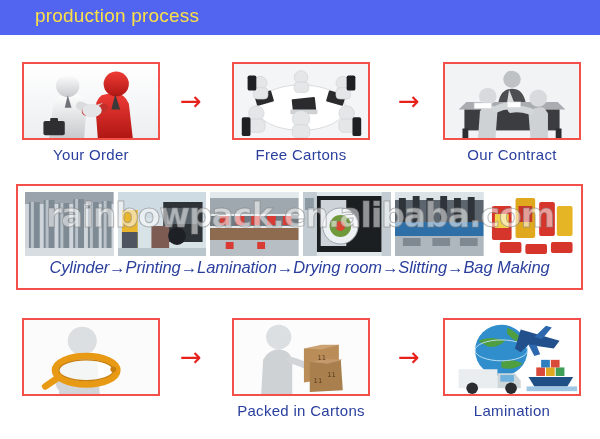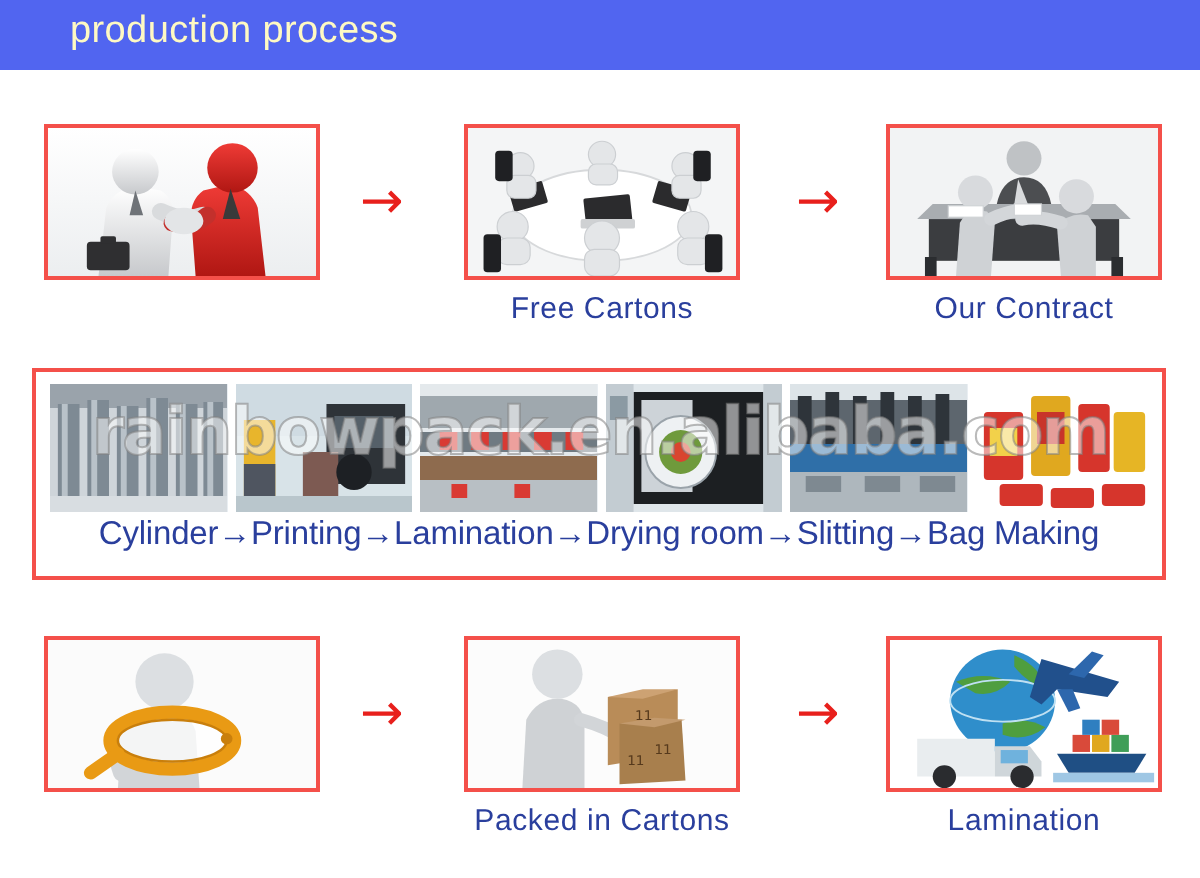--- a/index.html
+++ b/index.html
@@ -19,21 +19,21 @@
   #header-banner {
     position: absolute;
     left: 0; top: 0;
     width: 600px; height: 35px;
     background: #5165f0;
   }
   #header-title {
     position: absolute;
     left: 35px; top: 5px;
     font-size: 19px;
-    color: #fef9c3;
+    color: #fde047;
     letter-spacing: .2px;
     white-space: nowrap;
   }
 
   
   .step {
     position: absolute;
     text-align: center;
   }
   .thumb {
@@ -105,20 +105,21 @@
   }
   #filmstrip-caption {
     position: absolute;
     left: 0; right: 0;
     top: 72px;
     text-align: center;
     font-size: 16.5px;
     color: #2a3f9d;
     white-space: nowrap;
     letter-spacing: -.1px;
+    font-style: italic;
   }
 
   
   #watermark {
     position: absolute;
     left: 0; right: 0;
     top: 196px;
     text-align: center;
     font-size: 33px;
     font-weight: bold;
@@ -168,20 +169,21 @@
       <path d="M94 32 L99 48 L90 48 Z" fill="#3a3a3a"></path>
 
       <path d="M58 44 Q70 50 80 46" stroke="#d9dbdd" stroke-width="9" fill="none" stroke-linecap="round"></path>
       <path d="M82 46 Q74 53 64 50" stroke="#c3302c" stroke-width="9" fill="none" stroke-linecap="round"></path>
       <ellipse cx="70" cy="49" rx="10" ry="7" fill="#e3e5e7"></ellipse>
 
       <rect x="20" y="60" width="22" height="15" rx="2" fill="#2f2f31"></rect>
       <rect x="27" y="57" width="8" height="4" rx="1" fill="#2f2f31"></rect>
     </svg>
   </div>
+  <div class="step-label">Your Order</div>
 </div>
 
 <div class="arrow" id="arrow-1">→</div>
 
 <div class="step" id="step-design">
   <div class="thumb">
     <svg class="art" viewBox="0 0 138 78" preserveAspectRatio="none" aria-hidden="true">
       <rect width="138" height="78" fill="#f4f5f6"></rect>
       <ellipse cx="69" cy="46" rx="46" ry="24" fill="#ffffff" stroke="#d7d9db"></ellipse>
 

